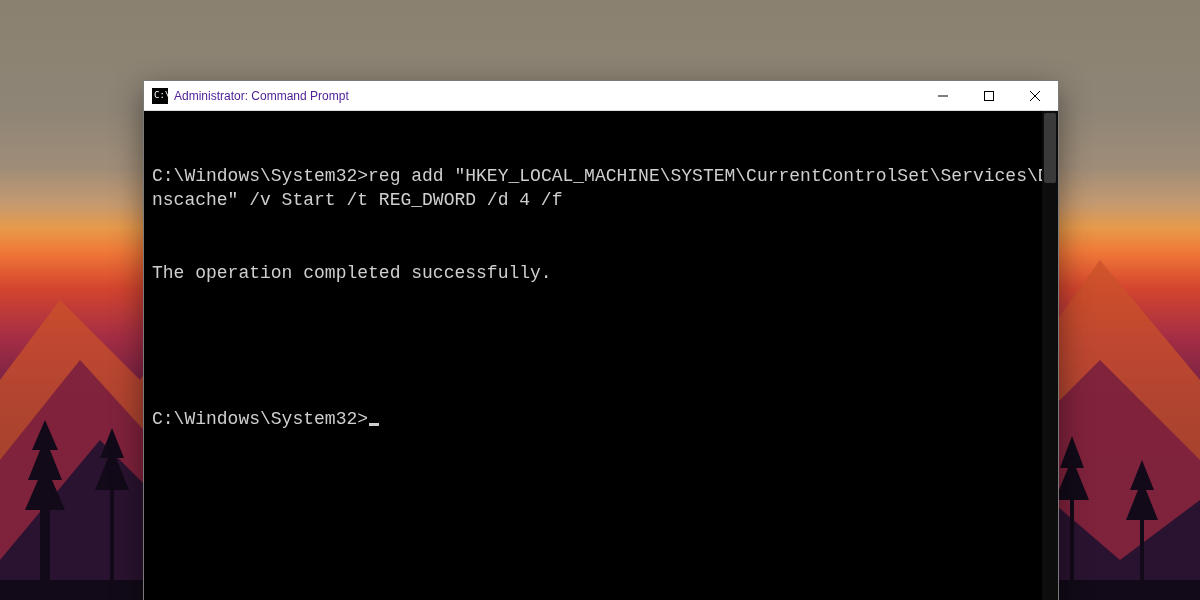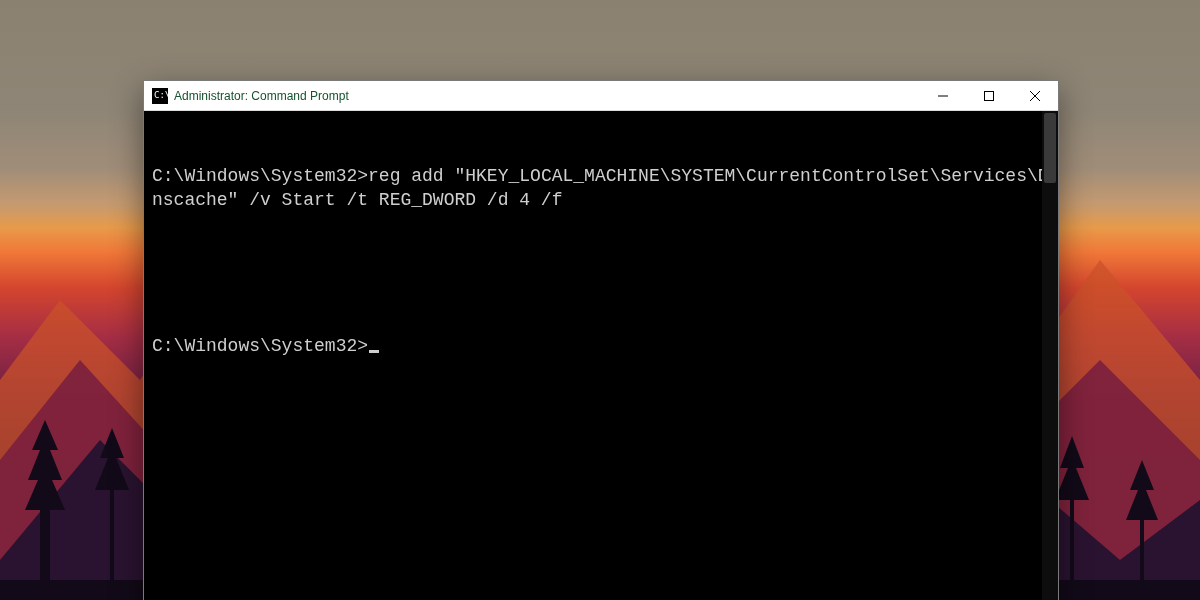--- a/index.html
+++ b/index.html
@@ -70,21 +70,21 @@
       display: inline-flex;
       align-items: center;
       justify-content: flex-start;
       padding-left: 2px;
       color: #fff;
       font: 9px/1 Consolas, monospace;
     }
     .titlebar .title {
       flex: 0 1 auto;
       font-size: 12px;
-      color: #14532d;
+      color: #4c1d95;
       white-space: nowrap;
     }
     .titlebar .spacer { flex: 1 1 auto; }
     .titlebar .btn {
       width: 46px; height: 30px;
       display: flex; align-items: center; justify-content: center;
       color: #000;
     }
     .titlebar .btn svg { width: 10px; height: 10px; }
 
@@ -176,20 +176,21 @@
       </div>
       <div class="btn close">
         <svg viewBox="0 0 10 10">
             <path d="M0 0 L10 10 M10 0 L0 10" stroke="currentColor" stroke-width="1"></path>
           </svg>
       </div>
     </div>
 
     <div class="term">
       <div class="line"><span>C:\Windows\System32&gt;</span><span>reg add "HKEY_LOCAL_MACHINE\SYSTEM\CurrentControlSet\Services\Dnscache" /v Start /t REG_DWORD /d 4 /f</span></div>
+      <div class="line">The operation completed successfully.</div>
       <div class="blank"></div>
       <div class="line"><span>C:\Windows\System32&gt;</span><span class="cursor"></span></div>
 
       <div class="scrollbar">
         <div class="thumb"></div>
       </div>
     </div>
   </div>
 
 </div>

